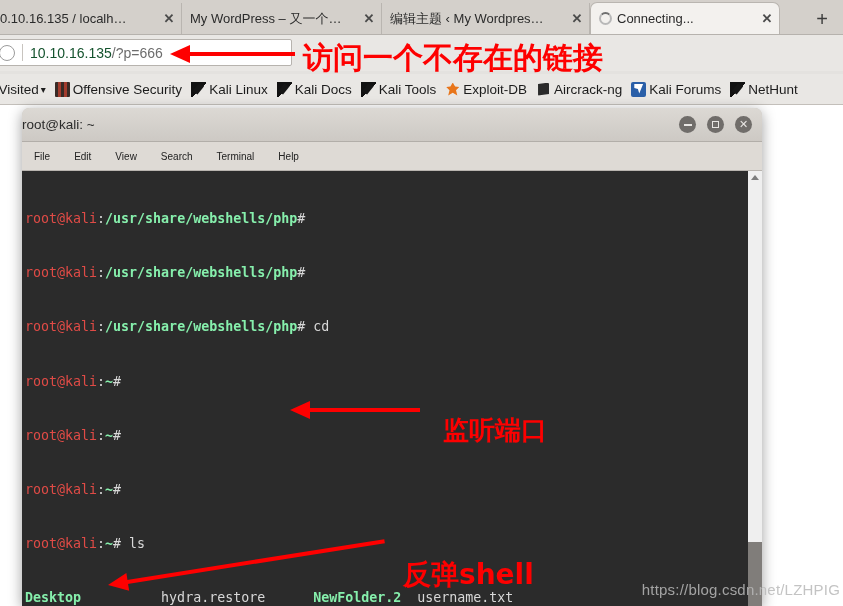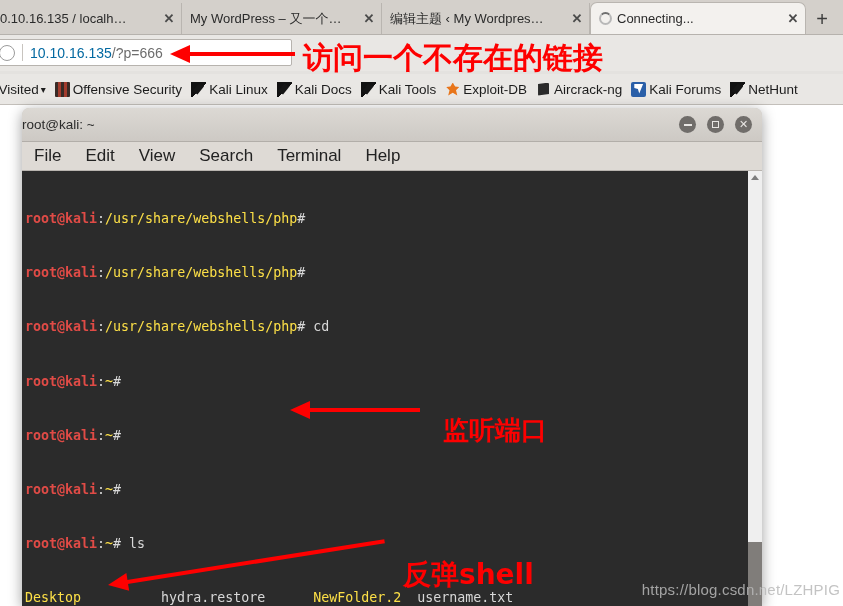--- a/index.html
+++ b/index.html
@@ -76,21 +76,21 @@
     border: 1.5px solid #9b9b9b; border-radius: 50%;
     box-sizing: border-box;
   }
   .url-sep {
     width: 1px; height: 17px; background: #c8c4bf; margin: 0 7px; flex: none;
   }
   .url-text {
     font-size: 14px; color: #6d6d6d; white-space: nowrap;
     font-family: "Liberation Sans", sans-serif;
   }
-  .url-text b { color: #0369a1; font-weight: normal; }
+  .url-text b { color: #14532d; font-weight: normal; }
 
   
   .bookmarks-row {
     position: absolute; left: 0; top: 74px; width: 843px; height: 30px;
     background: #e9e7e4;
     border-bottom: 1px solid #c3bfba;
     display: flex; align-items: center;
     font-size: 13.5px; color: #1c1c1c;
     overflow: hidden;
   }
@@ -160,43 +160,43 @@
     display: flex; align-items: center; justify-content: center;
     color: #e8e6e3; font-size: 11px; line-height: 1;
   }
   .winbtn .bar { width: 8px; height: 2px; background: #e8e6e3; }
   .winbtn .sq { width: 7px; height: 7px; border: 1.5px solid #e8e6e3; box-sizing: border-box; }
   .menubar {
     height: 28px; background: #dedad5;
     border-bottom: 1px solid #b8b4af;
     display: flex; align-items: center;
     padding-left: 12px;
-    font-size: 17px; color: #222;
+    font-size: 10px; color: #222;
   }
   .menubar .mi { margin-right: 24px; }
 
   .term-body {
     position: relative;
     height: 437px;
     background: #2b2b2b;
     display: flex;
   }
   .term-screen {
     flex: 1;
     padding: 3px 0 0 3px;
     font-family: "DejaVu Sans Mono", monospace;
     font-size: 13.3px;
     line-height: 18.05px;
     color: #d8d8d8;
     white-space: pre;
     overflow: hidden;
   }
   .term-screen .line { height: 18.05px; }
-  .c-red   { color: #e04b46; font-weight: bold; }
-  .c-blue  { color: #fde047; font-weight: normal; }
+  .c-red   { color: #e04b46; font-weight: normal; }
+  .c-blue  { color: #86efac; font-weight: bold; }
   .c-white { color: #d8d8d8; }
 
   
   .term-scroll {
     width: 14px; flex: none; background: #efefef;
     border-left: 1px solid #2b2b2b;
     position: relative;
   }
   .term-scroll .arrow-up {
     position:absolute; left:3px; top:4px;
@@ -254,21 +254,21 @@
         <span class="tab-close">✕</span>
       </div>
       <div class="tab" style="left:182px; width:200px;">
         <span class="tab-title">My WordPress – 又一个…</span>
         <span class="tab-close">✕</span>
       </div>
       <div class="tab" style="left:382px; width:208px;">
         <span class="tab-title">编辑主题 ‹ My Wordpres…</span>
         <span class="tab-close">✕</span>
       </div>
-      <div class="tab active" style="left:590px; width:216px;">
+      <div class="tab active" style="left:590px; width:190px;">
         <span class="spinner"></span>
         <span class="tab-title">Connecting...</span>
         <span class="tab-close">✕</span>
       </div>
       <div class="newtab" style="left:808px;">+</div>
     </div>
 
     <div class="urlbar-row"></div>
     <div class="urlbox">
       <span class="url-globe"></span>

